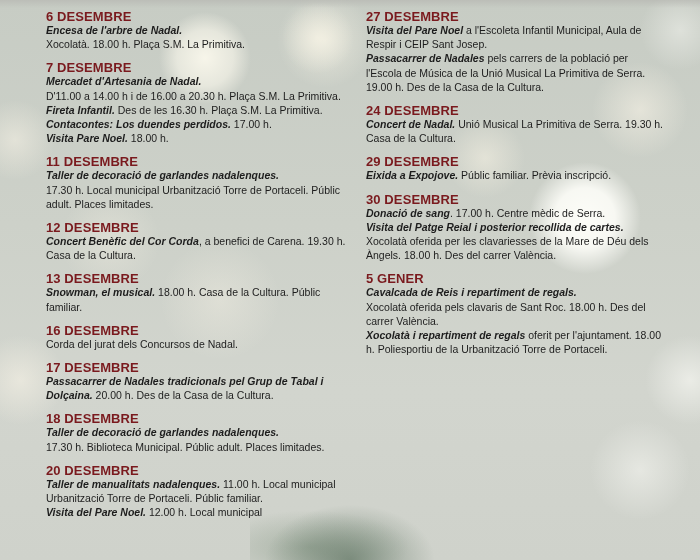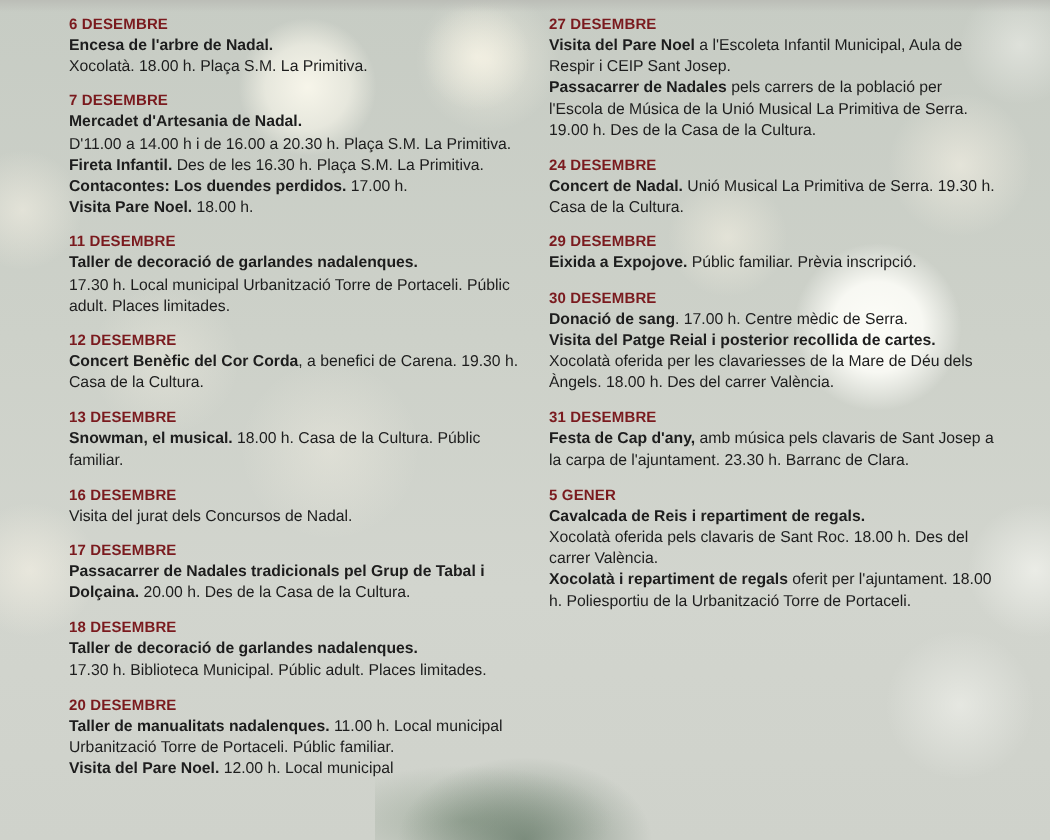--- a/index.html
+++ b/index.html
@@ -34,25 +34,25 @@
   }
   .top-band {
     position: absolute; left: 0; top: 0; width: 700px; height: 8px;
     background: linear-gradient(180deg, rgba(180,180,175,0.6), rgba(200,205,198,0));
   }
   .col { position: absolute; top: 10px; width: 300px; color: #1d1d1d; }
   .col-left { left: 46px; }
   .col-right { left: 366px; }
   .event { margin: 0 0 10px 0; }
   .date {
-    color: #7a1a1e; font-weight: bold; font-size: 10px; line-height: 13px;
+    color: #7a1a1e; font-weight: bold; font-size: 13px; line-height: 13px;
     letter-spacing: 0.1px;
   }
   .entry { font-size: 10.5px; line-height: 14.2px; }
-  .entry b { font-weight: bold; }
+  .entry b { font-weight: bold; font-style: italic; }
 </style>
 </head>
 <body>
 
 <div class="bg"></div>
 <div class="top-band"></div>
 <div class="fir"></div>
 
 <div class="col col-left">
   <div class="event">
@@ -78,21 +78,21 @@
     <div class="entry"><b>Concert Benèfic del Cor Corda</b><span>, a benefici de Carena. 19.30 h. Casa de la Cultura.</span></div>
   </div>
 
   <div class="event">
     <div class="date">13 DESEMBRE</div>
     <div class="entry"><b>Snowman, el musical.</b><span> 18.00 h. Casa de la Cultura. Públic familiar.</span></div>
   </div>
 
   <div class="event">
     <div class="date">16 DESEMBRE</div>
-    <div class="entry"><span>Visita del jurat dels Concursos de Nadal.</span></div>
+    <div class="entry"><span>Corda del jurat dels Concursos de Nadal.</span></div>
   </div>
 
   <div class="event">
     <div class="date">17 DESEMBRE</div>
     <div class="entry"><b>Passacarrer de Nadales tradicionals pel Grup de Tabal i Dolçaina.</b><span>  20.00 h. Des de la Casa de la Cultura.</span></div>
   </div>
 
   <div class="event">
     <div class="date">18 DESEMBRE</div>
     <div class="entry"><b>Taller de decoració de garlandes nadalenques.</b><br><span> 17.30 h. Biblioteca Municipal. Públic adult. Places limitades.</span></div>
@@ -123,23 +123,19 @@
     <div class="date">29 DESEMBRE</div>
     <div class="entry"><b>Eixida a Expojove.</b><span> Públic familiar. Prèvia inscripció.</span></div>
   </div>
 
   <div class="event">
     <div class="date">30 DESEMBRE</div>
     <div class="entry"><b>Donació de sang</b><span>. 17.00 h. Centre mèdic de Serra.</span></div>
     <div class="entry"><b>Visita del Patge Reial i posterior recollida de cartes.</b><span> Xocolatà oferida per les clavariesses de la Mare de Déu dels Àngels.  18.00 h. Des del carrer València.</span></div>
   </div>
 
-  <div class="event">
-    <div class="date">31 DESEMBRE</div>
-    <div class="entry"><b>Festa de Cap d'any,</b><span> amb música pels clavaris de Sant Josep a la carpa de l'ajuntament. 23.30 h. Barranc de Clara.</span></div>
-  </div>
 
   <div class="event">
     <div class="date">5 GENER</div>
     <div class="entry"><b>Cavalcada de Reis i repartiment de regals.</b><br><span> Xocolatà oferida pels clavaris de Sant Roc. 18.00 h. Des del carrer València.</span></div>
     <div class="entry"><b>Xocolatà i repartiment de regals</b><span> oferit per l'ajuntament. 18.00 h. Poliesportiu de la Urbanització Torre de Portaceli.</span></div>
   </div>
 </div>
 
 </body></html>

